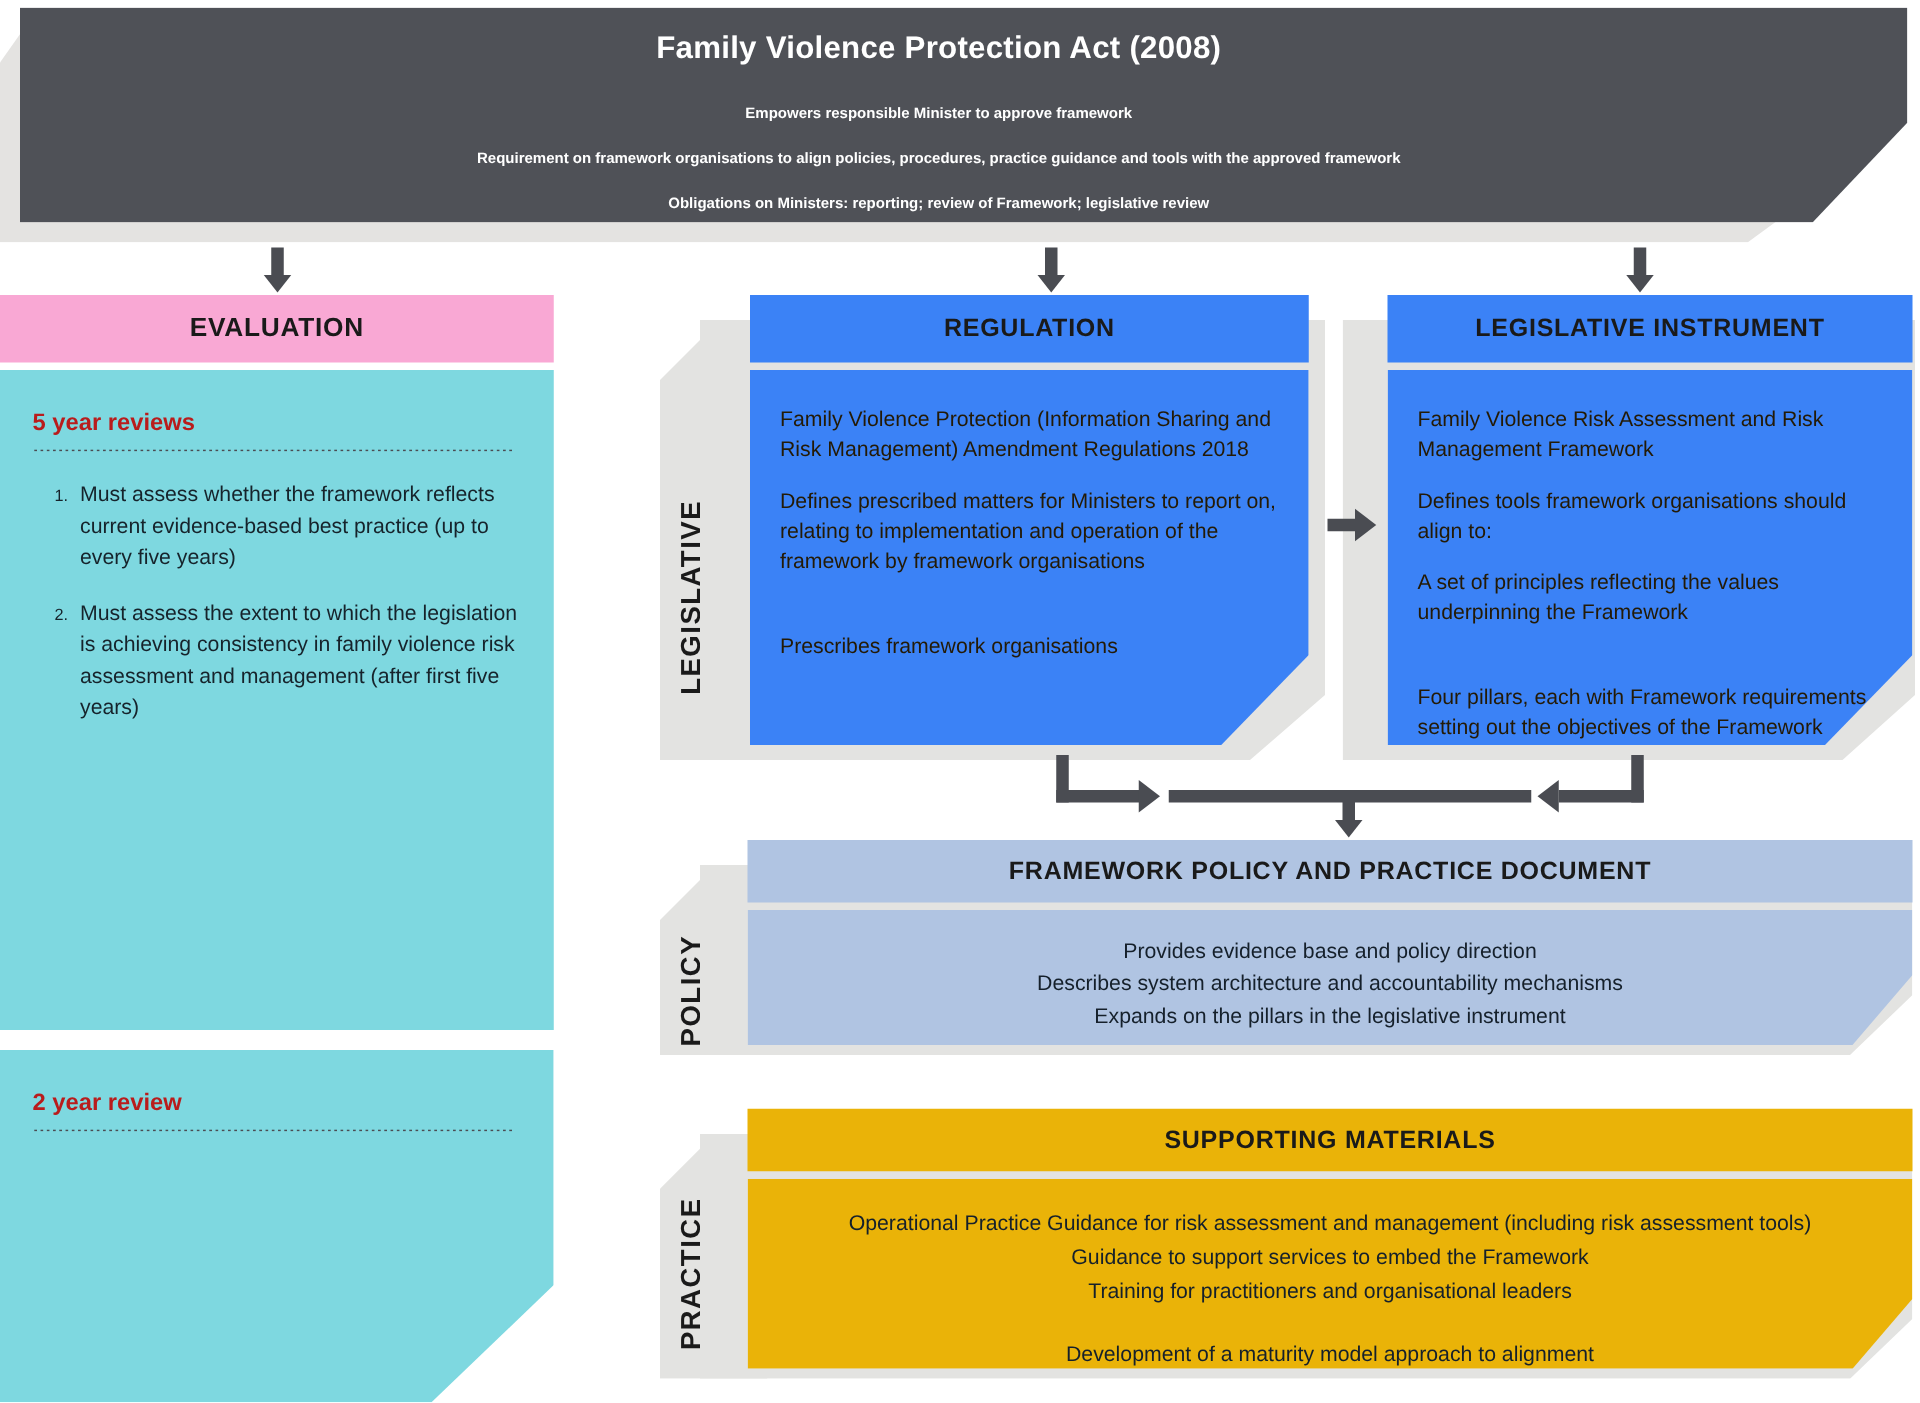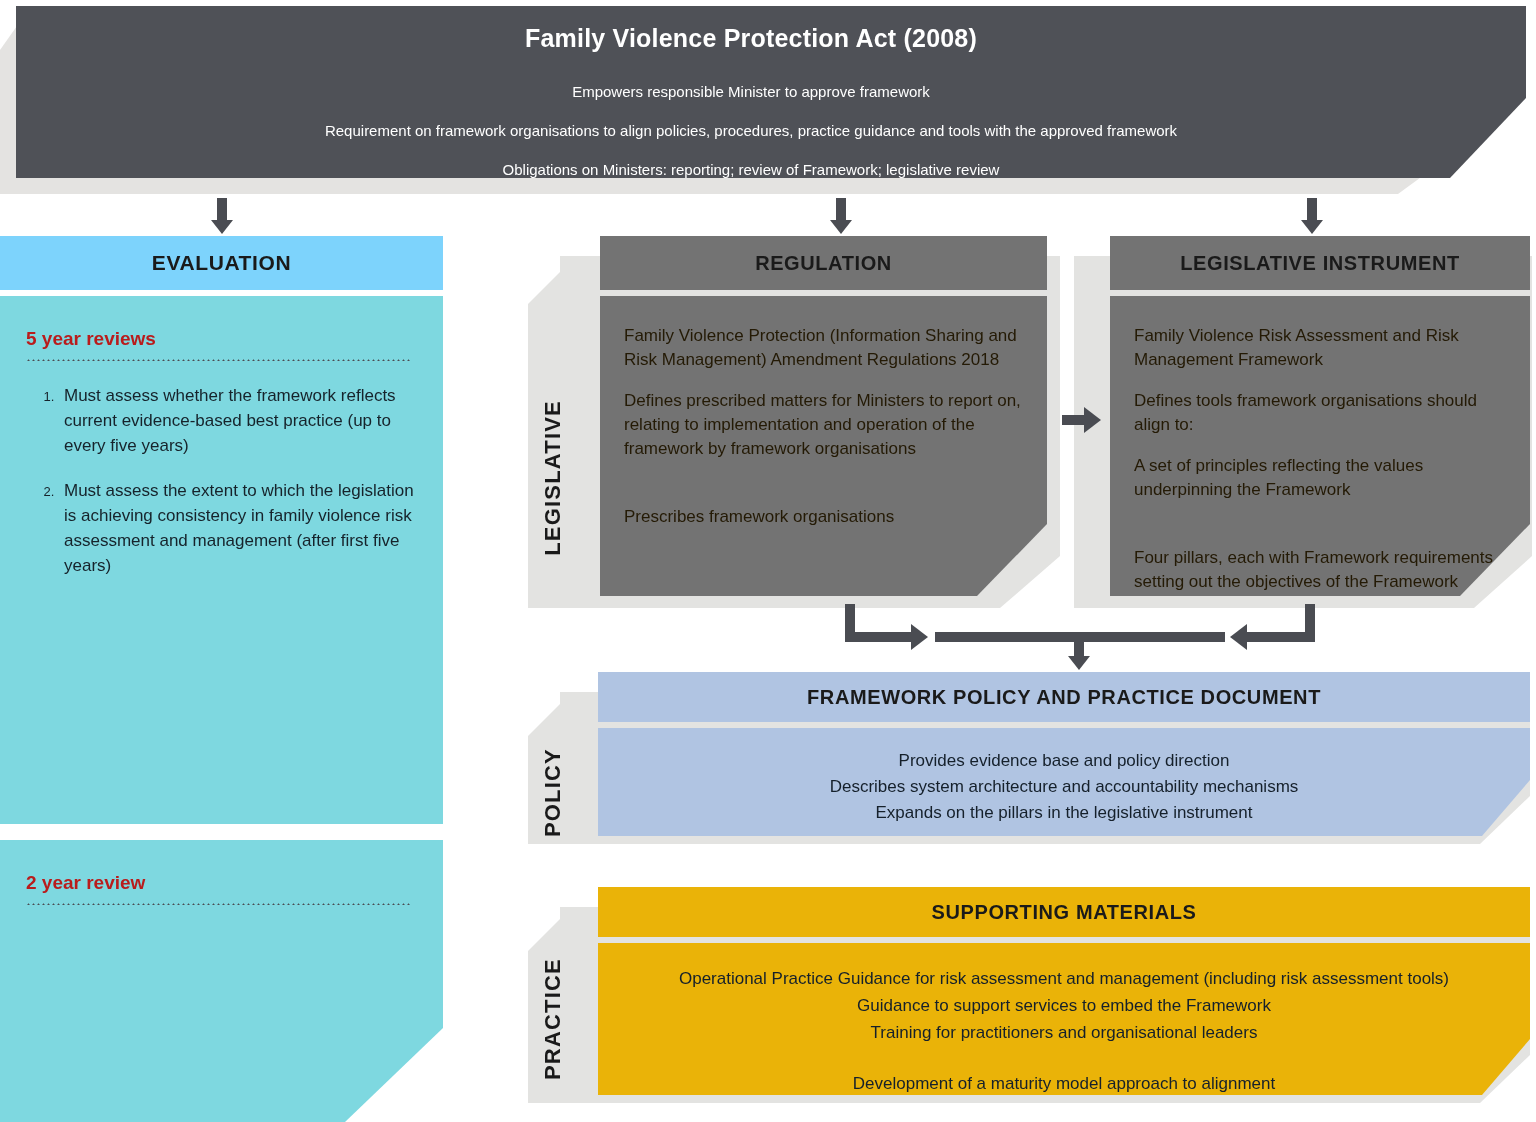--- a/index.html
+++ b/index.html
@@ -22,21 +22,21 @@
   #act-box{
     left:16px;top:6px;width:1510px;height:172px;
     background:#4f5157;
     clip-path:polygon(0 0, 1510px 0, 1510px 92px, 1434px 172px, 0 172px);
     color:#ffffff;text-align:center;
   }
   #act-title{
     margin-top:18px;font-size:25px;font-weight:bold;letter-spacing:.2px;
     padding-right:40px;
   }
-  .act-line{font-size:15px;margin-top:22px;padding-right:40px;font-weight:400;}
+  .act-line{font-size:12px;margin-top:22px;padding-right:40px;font-weight:700;}
   #act-l1{margin-top:30px;}
 
   
   .arrow-down{position:absolute;width:10px;background:#4a4c52;}
   .arrow-head-down{
     position:absolute;width:0;height:0;
     border-left:11px solid transparent;border-right:11px solid transparent;
     border-top:14px solid #4a4c52;
   }
   .arrow-head-right{
@@ -47,21 +47,21 @@
   .arrow-head-left{
     position:absolute;width:0;height:0;
     border-top:13px solid transparent;border-bottom:13px solid transparent;
     border-right:17px solid #4a4c52;
   }
   .bar-h{position:absolute;height:10px;background:#4a4c52;}
   .bar-v{position:absolute;width:10px;background:#4a4c52;}
 
   
   #eval-head{
-    left:0px;top:236px;width:443px;height:54px;background:#7dd3fc;
+    left:0px;top:236px;width:443px;height:54px;background:#f9a8d4;
     text-align:center;
   }
   #eval-head span{
     display:block;line-height:54px;font-size:21px;font-weight:bold;letter-spacing:.6px;
   }
   #eval-body-1{
     left:0px;top:296px;width:443px;height:528px;background:#7ed8e0;
   }
   #eval-body-2{
     left:0px;top:840px;width:443px;height:282px;background:#7ed8e0;
@@ -94,21 +94,21 @@
   
   .panel-head{position:absolute;text-align:center;}
   .panel-head span{
     display:block;font-size:20px;font-weight:bold;letter-spacing:.6px;line-height:1;
   }
   .panel-body{position:absolute;}
   .panel-body p{margin:0 0 17px 0;font-size:17px;line-height:24px;color:#241a05;}
   .panel-body p:last-child{margin-bottom:0;margin-top:44px;}
 
   
-  .orange{background:#737373;}
+  .orange{background:#3b82f6;}
   
   .blue{background:#b0c4e2;}
   
   .green{background:#eab308;}
 
   #reg-head{left:600px;top:236px;width:447px;height:54px;}
   #reg-head span{padding-top:17px;}
   #reg-body{
     left:600px;top:296px;width:447px;height:356px;
     clip-path:polygon(0 0, 447px 0, 447px 228px, 377px 300px, 0 300px);

